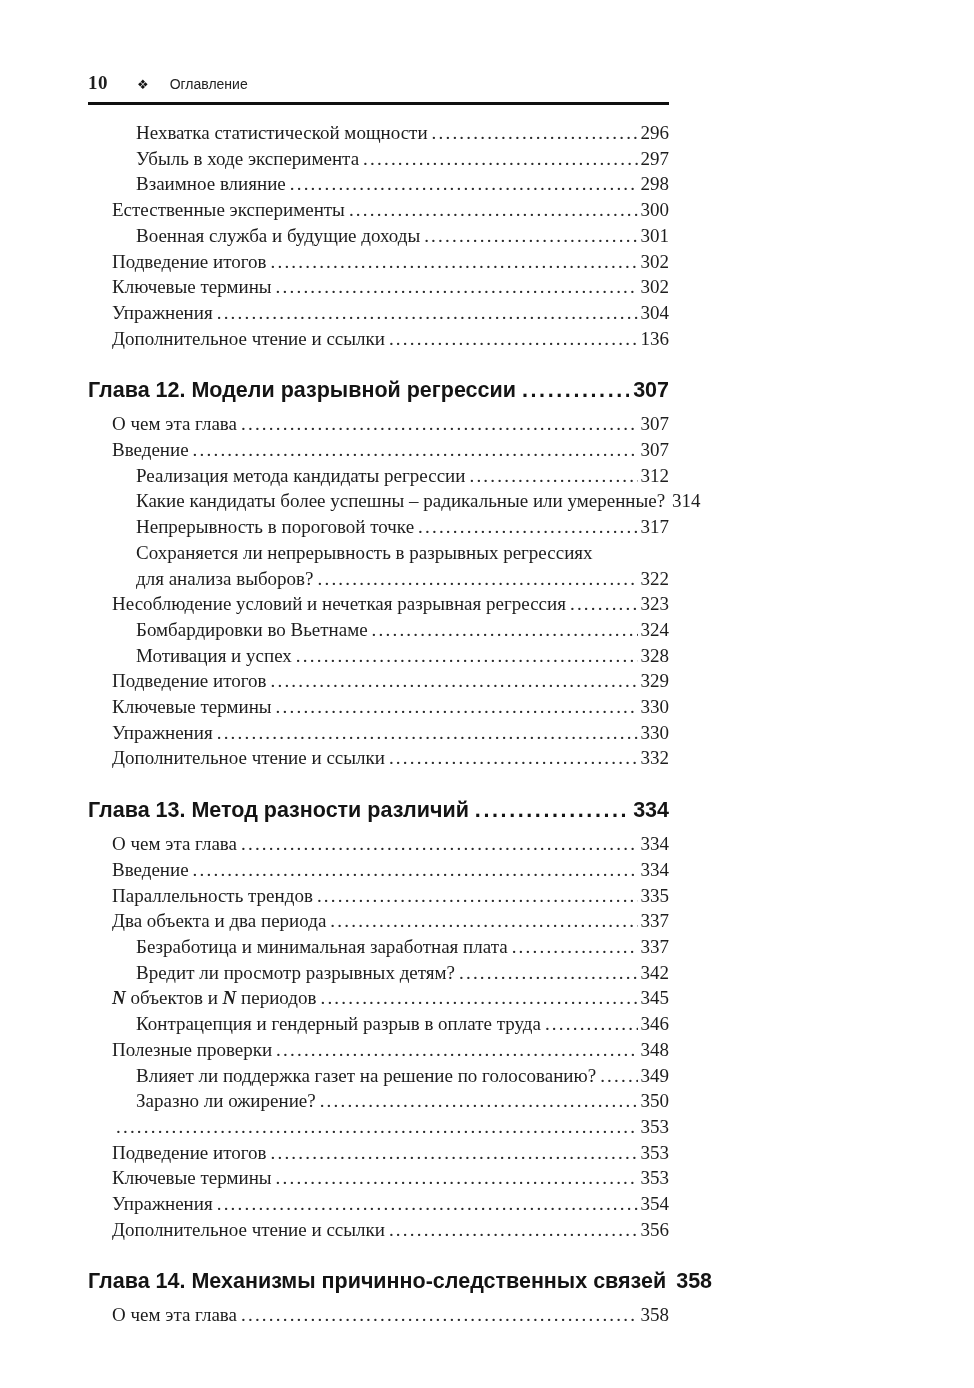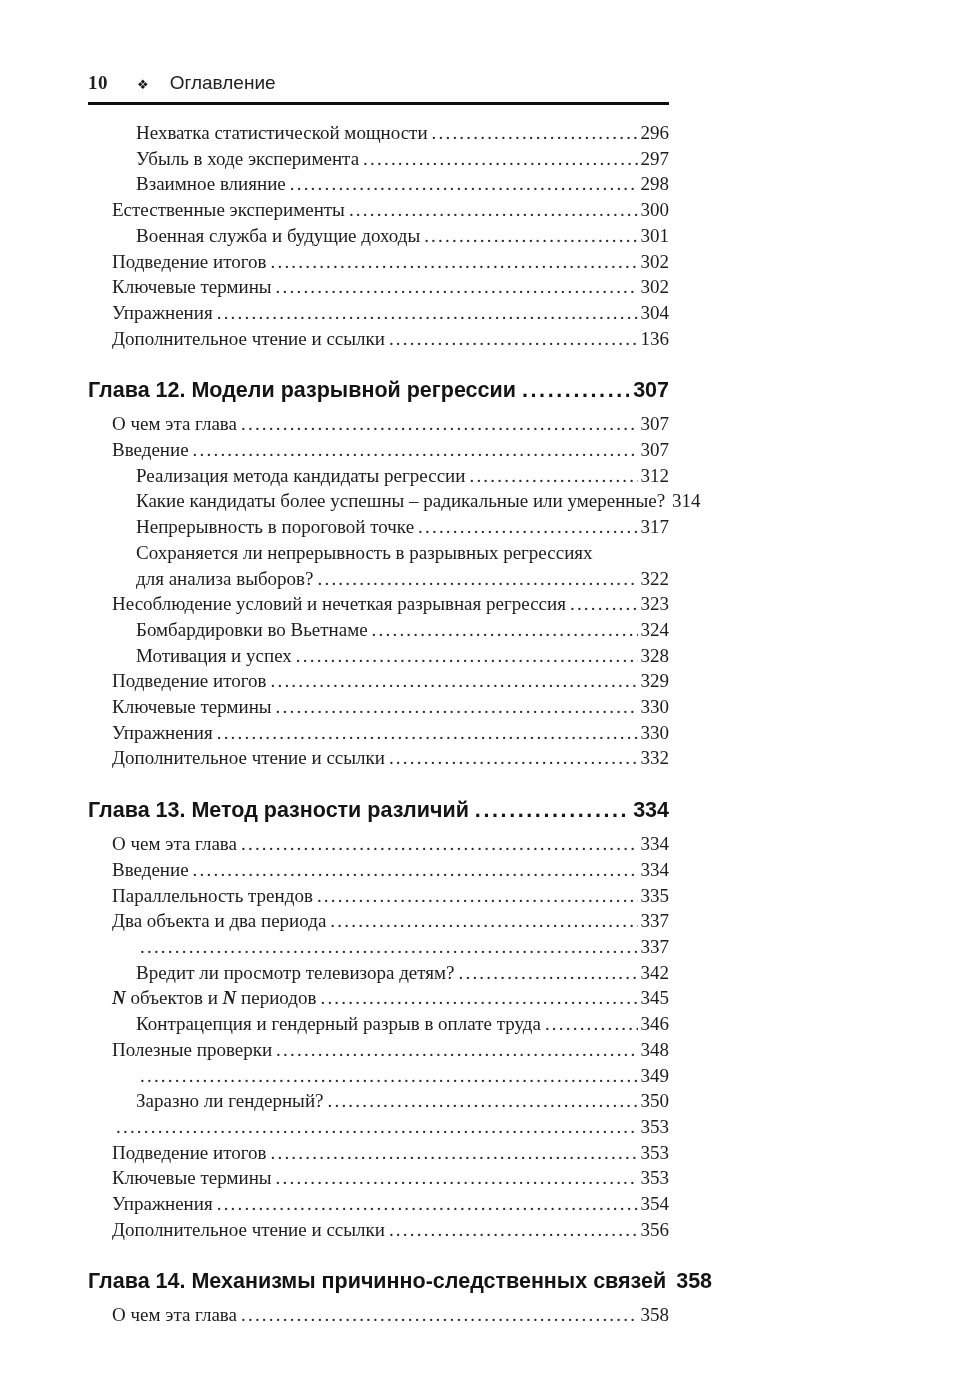--- a/index.html
+++ b/index.html
@@ -30,21 +30,21 @@
     font-size: 19px;
     letter-spacing: 0.5px;
   }
   .running-head .sep {
     font-size: 13px;
     margin: 0 21px 0 29px;
     color: #141414;
   }
   .running-head .head-title {
     font-family: "Liberation Sans", sans-serif;
-    font-size: 19px;
+    font-size: 14px;
     color: #222222;
   }
   
   .toc {
     margin-top: 15px;
   }
   .row {
     display: flex;
     align-items: baseline;
     font-size: 19px;
@@ -237,49 +237,51 @@
     <span class="label"><span>Параллельность трендов</span></span>
     <span class="dots"></span>
     <span class="pagenum">335</span>
   </div>
       <div class="row entry indent-1">
     <span class="label"><span>Два объекта и два периода</span></span>
     <span class="dots"></span>
     <span class="pagenum">337</span>
   </div>
       <div class="row entry indent-2">
+    <span class="label"><span>Безработица и минимальная заработная плата</span></span>
     <span class="dots"></span>
     <span class="pagenum">337</span>
   </div>
       <div class="row entry indent-2">
-    <span class="label"><span>Вредит ли просмотр телевизора детям?</span></span>
+    <span class="label"><span>Вредит ли просмотр разрывных детям?</span></span>
     <span class="dots"></span>
     <span class="pagenum">342</span>
   </div>
       <div class="row entry indent-1">
     <span class="label"><em>N</em><span> объектов и </span><em>N</em><span> периодов</span></span>
     <span class="dots"></span>
     <span class="pagenum">345</span>
   </div>
       <div class="row entry indent-2">
     <span class="label"><span>Контрацепция и гендерный разрыв в оплате труда</span></span>
     <span class="dots"></span>
     <span class="pagenum">346</span>
   </div>
       <div class="row entry indent-1">
     <span class="label"><span>Полезные проверки</span></span>
     <span class="dots"></span>
     <span class="pagenum">348</span>
   </div>
       <div class="row entry indent-2">
+    <span class="label"><span>Влияет ли поддержка газет на решение по голосованию?</span></span>
     <span class="dots"></span>
     <span class="pagenum">349</span>
   </div>
       <div class="row entry indent-2">
-    <span class="label"><span>Заразно ли гендерный?</span></span>
+    <span class="label"><span>Заразно ли ожирение?</span></span>
     <span class="dots"></span>
     <span class="pagenum">350</span>
   </div>
       <div class="row entry indent-1">
     <span class="dots"></span>
     <span class="pagenum">353</span>
   </div>
       <div class="row entry indent-1">
     <span class="label"><span>Подведение итогов</span></span>
     <span class="dots"></span>

